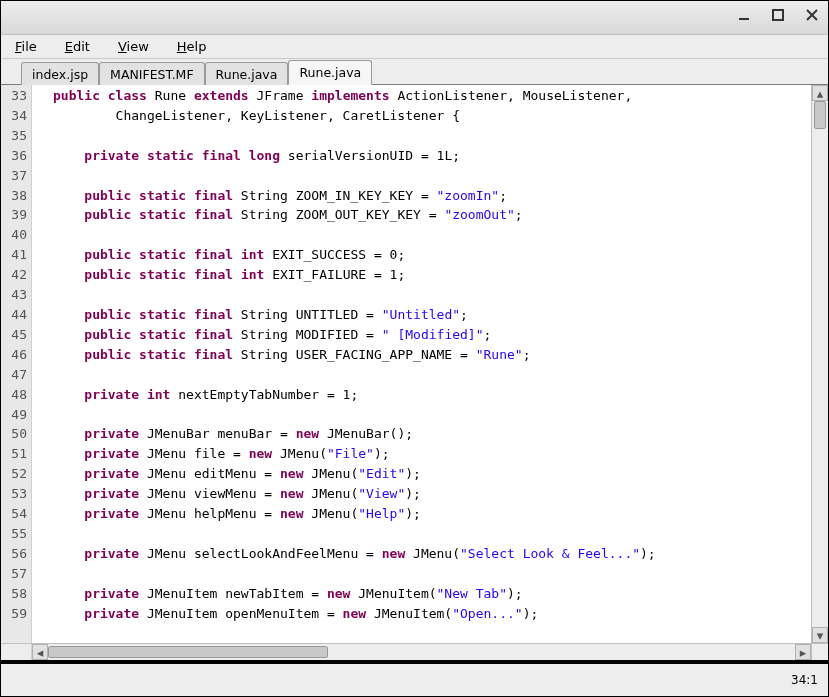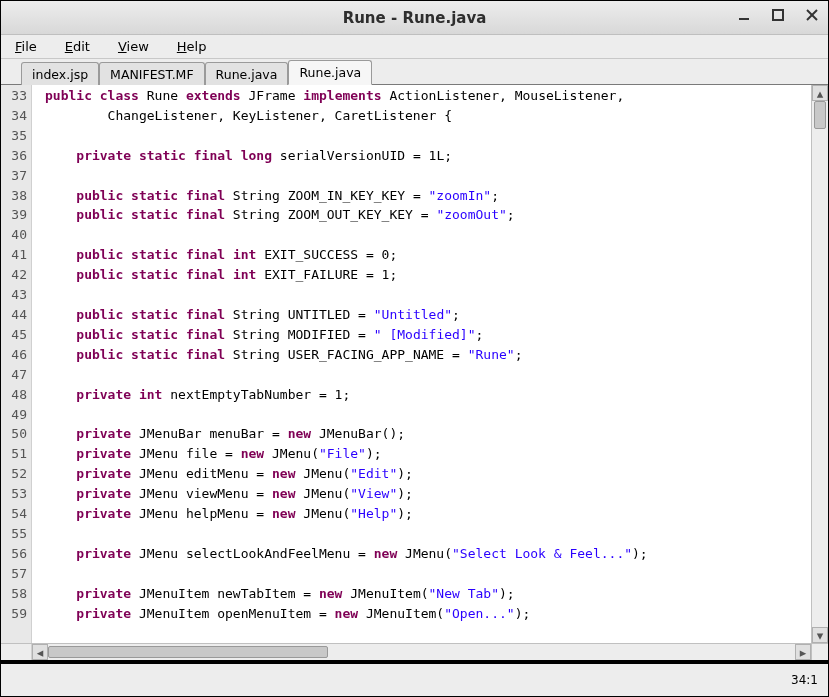--- a/index.html
+++ b/index.html
@@ -9,21 +9,21 @@
 .titlebar-text { font-weight: bold; font-size: 15px; color: #2e2e2e; }
 .window-controls { position: absolute; right: 6px; top: 4px; display: flex; gap: 14px; }
 .win-btn { width: 20px; height: 20px; display: flex; align-items: center; justify-content: center; color: #333; cursor: pointer; }
 .win-btn svg { width: 14px; height: 14px; }
 .menubar { height: 24px; display: flex; align-items: center; padding: 0 8px; gap: 16px; border-bottom: 1px solid #c8c8c8; background: #ededed; }
 .menu-item { padding: 2px 6px; cursor: pointer; }
 .menu-item .ul { text-decoration: underline; }
 .tabbar { height: 26px; display: flex; align-items: flex-end; background: #ededed; padding-left: 20px; border-bottom: 1px solid #7a7a7a; }
 .tab { padding: 4px 10px 3px; border: 1px solid #9a9a9a; border-bottom: none; border-radius: 3px 3px 0 0; background: #e2e2e2; margin-right: 0; margin-bottom: -1px; cursor: pointer; font-size: 12.5px; }
 .tab.active { background: #f6f6f6; border-bottom: 1px solid #f6f6f6; padding-bottom: 4px; font-weight: normal; }
-.editor-wrap { flex: 1; display: flex; background: #fff; overflow: hidden; position: relative; }
+.editor-wrap { flex: 1; display: flex; background: #fff; overflow: hidden; position: relative; gap: 8px; }
 .gutter { background: #e8e8e8; width: 31px; text-align: right; padding: 1px 4px 0 0; color: #555; font-family: "DejaVu Sans Mono","Liberation Mono",monospace; font-size: 13px; line-height: 19.9px; user-select: none; border-right: 1px solid #d0d0d0; }
 .code { flex: 1; font-family: "DejaVu Sans Mono","Liberation Mono",monospace; font-size: 13px; line-height: 19.9px; padding: 1px 0 0 13px; white-space: pre; overflow: hidden; color: #000; }
 .kw { color: #7f0055; font-weight: bold; }
 .str { color: #2a00ff; }
 .scrollbar-v { width: 17px; background: #ededed; border-left: 1px solid #c0c0c0; position: relative; }
 .scrollbar-v .btn { height: 16px; background: #e0e0e0; border: 1px solid #b0b0b0; display:flex;align-items:center;justify-content:center;color:#555; }
 .scrollbar-v .track { position: absolute; top: 16px; bottom: 16px; left: 0; right: 0; }
 .scrollbar-v .thumb { position: absolute; left: 2px; right: 2px; top: 0; height: 28px; background: #c8c8c8; border: 1px solid #999; border-radius: 2px; }
 .scrollbar-v .btn.dn { position:absolute; bottom:0; left:0; right:0; }
 .scrollbar-h-wrap { height: 17px; display: flex; background: #ededed; border-top: 1px solid #c0c0c0; }
@@ -33,21 +33,20 @@
 .scrollbar-h .track { flex:1; position:relative; }
 .scrollbar-h .thumb { position:absolute; top:2px; bottom:2px; left:0; width:280px; background:#c8c8c8; border:1px solid #999; border-radius:2px; }
 .scrollbar-h .spacer-r { width:17px; background:#ededed; border-left:1px solid #c0c0c0; }
 .statusbar { height: 36px; background: #ededed; border-top: 4px solid #000000; display: flex; justify-content: flex-end; align-items: center; padding: 0 10px; font-size: 12px; }
 </style>
 </head>
 <body>
 
 <div class="window">
   <div class="titlebar">
-    <span class="titlebar-text">Rune - Rune.java</span>
     <div class="window-controls">
       <div class="win-btn">
           <svg viewBox="0 0 14 14">
             <rect x="2" y="10" width="10" height="2" fill="currentColor"></rect>
           </svg>
         </div>
       <div class="win-btn">
           <svg viewBox="0 0 14 14">
             <rect x="2" y="2" width="10" height="10" fill="none" stroke="currentColor" stroke-width="2"></rect>
           </svg>

